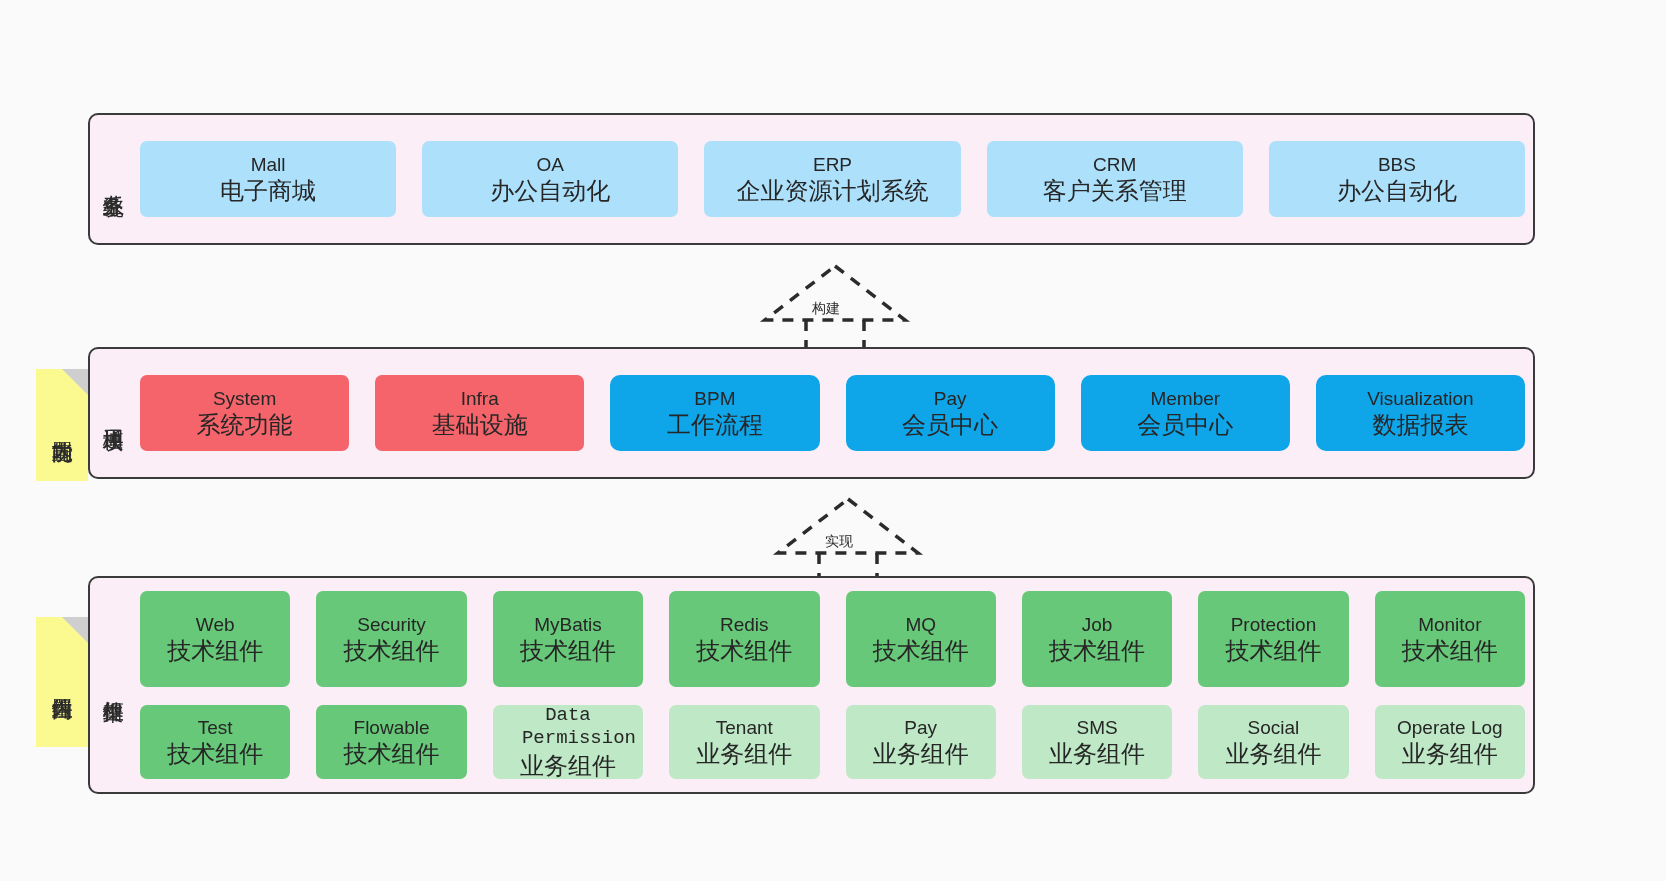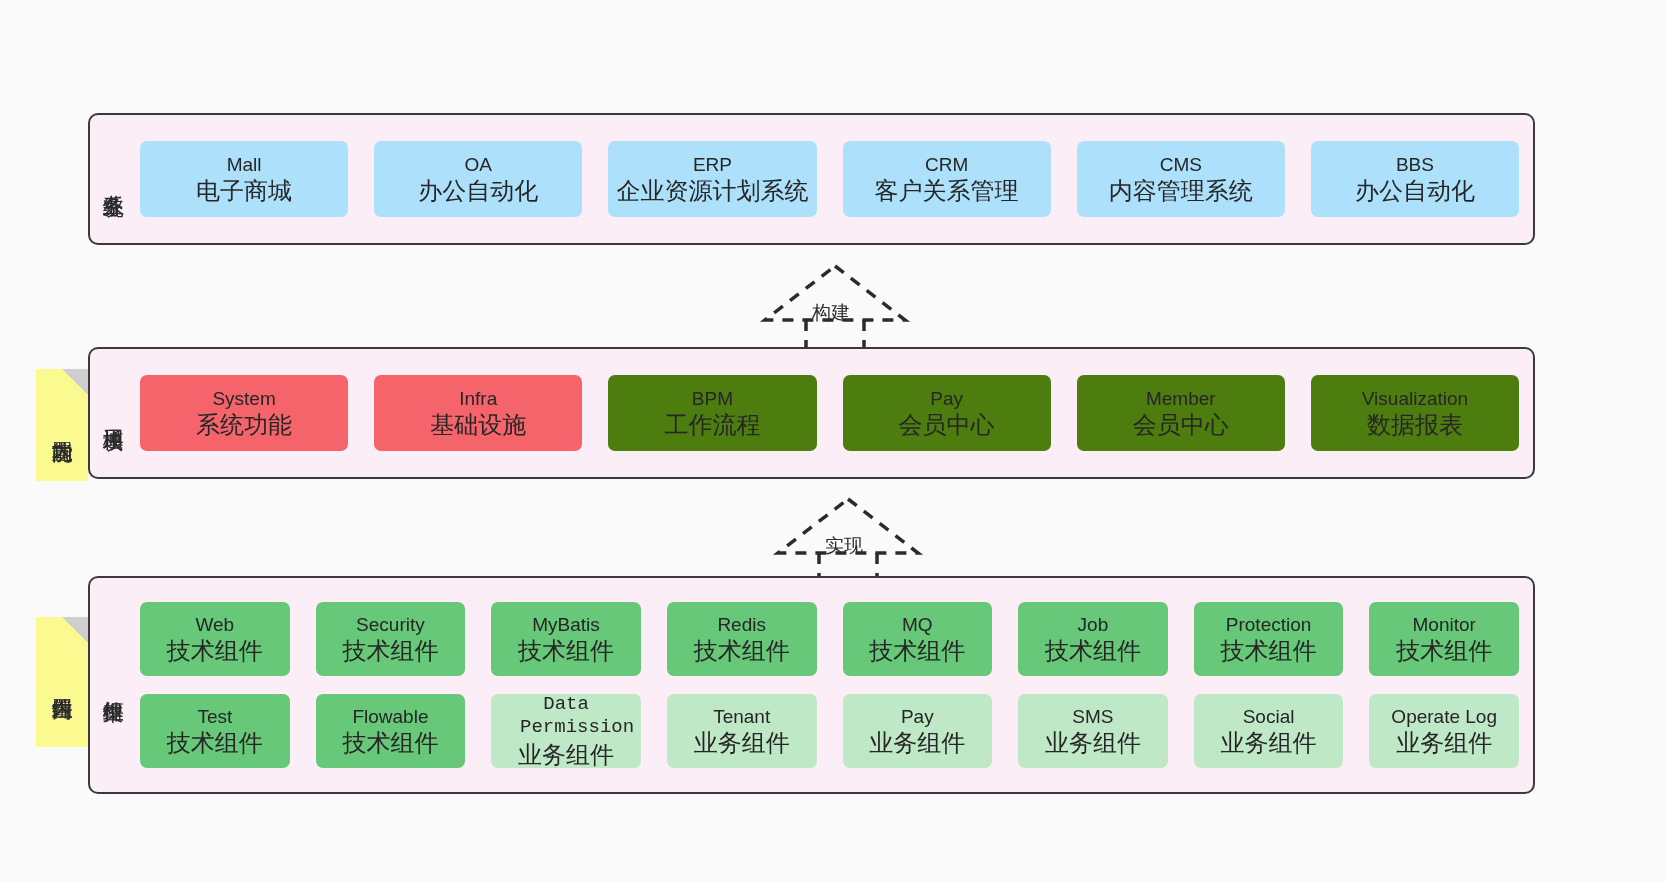--- a/index.html
+++ b/index.html
@@ -40,21 +40,21 @@
     text-orientation: upright;
     white-space: nowrap;
     padding: 4px 0;
   }
   .layer-body {
     flex: 1 1 auto;
     display: flex;
     flex-direction: column;
     justify-content: center;
     gap: 20px;
-    padding: 0 14px 0 4px;
+    padding: 0 8px 0 4px;
   }
   .row {
     display: flex;
     gap: 26px;
     align-items: stretch;
   }
   .cell {
     flex: 1 1 0;
     border-radius: 7px;
     display: flex;
@@ -65,21 +65,21 @@
     line-height: 1.22;
     padding: 6px 4px;
     color: #262626;
   }
   .cell .en { font-size: 19px; }
   .cell .cn { font-size: 24px; }
 
   
   .c-blue        { background: #ace0fb; }
   .c-red         { background: #f4646a; }
-  .c-pink        { background: #4d7c0f; }
+  .c-pink        { background: #0ea5e9; border-radius: 10px; }
   .c-green       { background: #66c878; }
   .c-lightgreen  { background: #bfe8c6; }
 
   
   .note {
     position: absolute;
     background: #fafa90;
     font-size: 21px;
     line-height: 1.08;
     color: #2b2b2b;
@@ -96,21 +96,21 @@
     width: 0; height: 0;
     border-left: 26px solid transparent;
     border-top: 26px solid #cfcfcf;
   }
 
   
   .arrow { position: absolute; }
   .arrow svg { display: block; overflow: visible; }
   .arrow-label {
     position: absolute;
-    font-size: 19px;
+    font-size: 14px;
     color: #2b2b2b;
     background: transparent;
     white-space: nowrap;
   }
 </style>
 </head>
 <body>
 
 <div id="canvas">
 
@@ -126,24 +126,20 @@
           <span class="en">OA</span>
           <span class="cn">办公自动化</span>
         </div>
         <div class="cell c-blue">
           <span class="en">ERP</span>
           <span class="cn">企业资源计划系统</span>
         </div>
         <div class="cell c-blue">
           <span class="en">CRM</span>
           <span class="cn">客户关系管理</span>
-        </div>
-        <div class="cell c-blue">
-          <span class="en">CMS</span>
-          <span class="cn">内容管理系统</span>
         </div>
         <div class="cell c-blue">
           <span class="en">BBS</span>
           <span class="cn">办公自动化</span>
         </div>
       </div>
     </div>
   </div>
 
   <div class="arrow" style="left:760px; top:262px; width:150px; height:85px;">
@@ -201,57 +197,57 @@
   </div>
 
   <div class="note" style="left:36px; top:617px; width:52px; height:130px;">
     <span class="fold"></span>
     <span>内置组件</span>
   </div>
   <div class="layer" style="left:88px; top:576px; width:1447px; height:218px;">
     <div class="layer-title">框架组件</div>
     <div class="layer-body" style="gap:18px;">
 
+      <div class="row" style="height:96px;">
+        <div class="cell c-green">
+          <span class="en">Web</span>
+          <span class="cn">技术组件</span>
+        </div>
+        <div class="cell c-green">
+          <span class="en">Security</span>
+          <span class="cn">技术组件</span>
+        </div>
+        <div class="cell c-green">
+          <span class="en">MyBatis</span>
+          <span class="cn">技术组件</span>
+        </div>
+        <div class="cell c-green">
+          <span class="en">Redis</span>
+          <span class="cn">技术组件</span>
+        </div>
+        <div class="cell c-green">
+          <span class="en">MQ</span>
+          <span class="cn">技术组件</span>
+        </div>
+        <div class="cell c-green">
+          <span class="en">Job</span>
+          <span class="cn">技术组件</span>
+        </div>
+        <div class="cell c-green">
+          <span class="en">Protection</span>
+          <span class="cn">技术组件</span>
+        </div>
+        <div class="cell c-green">
+          <span class="en">Monitor</span>
+          <span class="cn">技术组件</span>
+        </div>
+      </div>
+
       <div class="row" style="height:74px;">
         <div class="cell c-green">
-          <span class="en">Web</span>
-          <span class="cn">技术组件</span>
-        </div>
-        <div class="cell c-green">
-          <span class="en">Security</span>
-          <span class="cn">技术组件</span>
-        </div>
-        <div class="cell c-green">
-          <span class="en">MyBatis</span>
-          <span class="cn">技术组件</span>
-        </div>
-        <div class="cell c-green">
-          <span class="en">Redis</span>
-          <span class="cn">技术组件</span>
-        </div>
-        <div class="cell c-green">
-          <span class="en">MQ</span>
-          <span class="cn">技术组件</span>
-        </div>
-        <div class="cell c-green">
-          <span class="en">Job</span>
-          <span class="cn">技术组件</span>
-        </div>
-        <div class="cell c-green">
-          <span class="en">Protection</span>
-          <span class="cn">技术组件</span>
-        </div>
-        <div class="cell c-green">
-          <span class="en">Monitor</span>
-          <span class="cn">技术组件</span>
-        </div>
-      </div>
-
-      <div class="row" style="height:74px;">
-        <div class="cell c-green">
           <span class="en">Test</span>
           <span class="cn">技术组件</span>
         </div>
         <div class="cell c-green">
           <span class="en">Flowable</span>
           <span class="cn">技术组件</span>
         </div>
         <div class="cell c-lightgreen">
           <span class="en" style="max-width:92px;font-family:Liberation Mono, monospace;">Data Permission</span>
           <span class="cn">业务组件</span>

